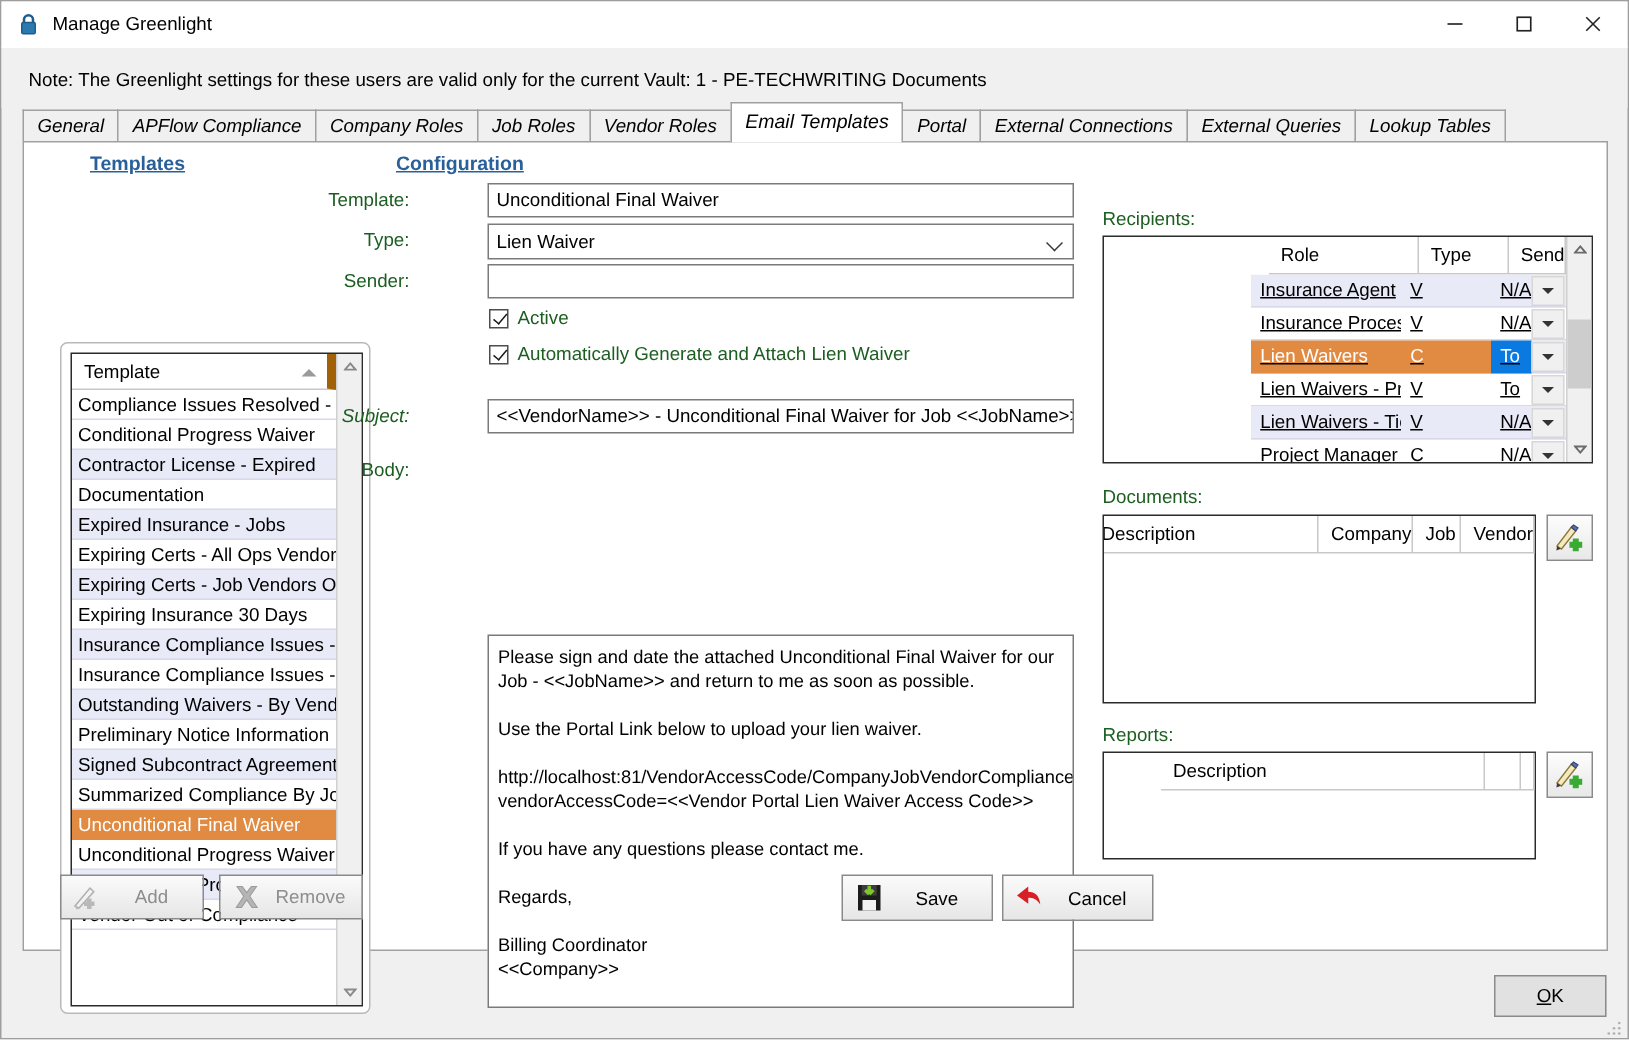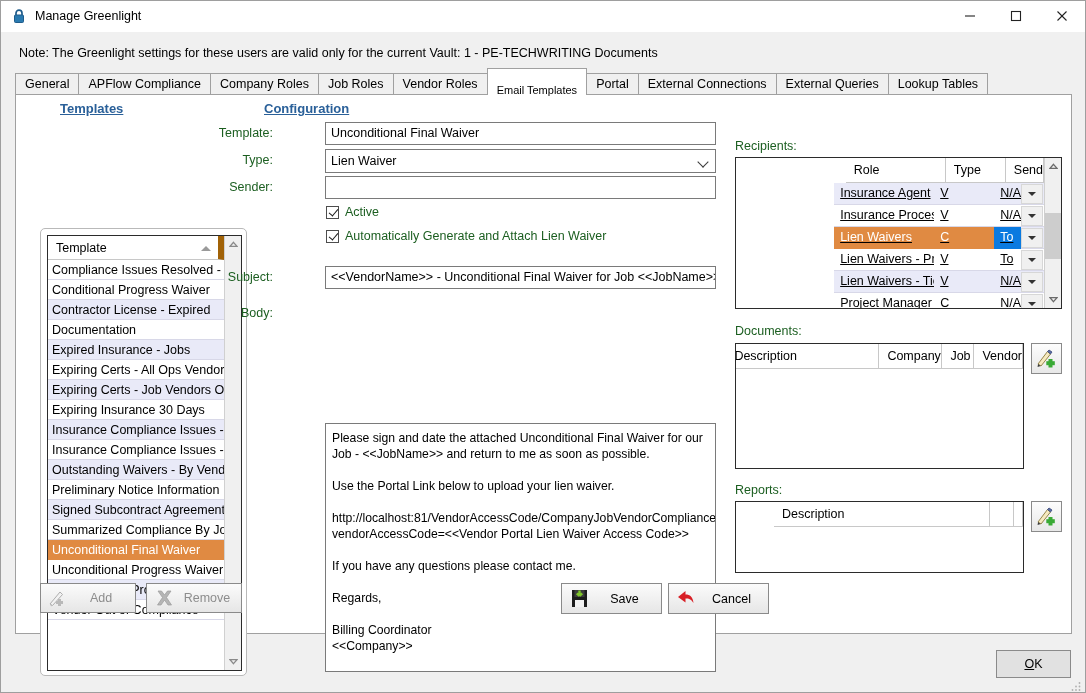--- a/index.html
+++ b/index.html
@@ -39,40 +39,40 @@
   
   .note {
     font-size: 12.5px; color: #000;
     padding: 14px 0 12px 18px;
     background: #f0f0f0;
   }
   
   .tabstrip {
     display: flex; align-items: flex-end;
     padding-left: 14px; height: 22px;
-    position: relative; z-index: 3;
+    position: relative; z-index: 3; font-style: italic;
   }
   .tab {
     font-size: 12.5px; color: #000;
     padding: 3px 9px 3px 9px;
     background: #f0f0f0;
     border: 1px solid #a0a0a0;
     border-bottom: none;
     margin-right: -1px;
     line-height: 15px;
     height: 21px;
     cursor: default;
     white-space: nowrap;
   }
   .tab.active {
     background: #ffffff;
     height: 27px;
     margin-bottom: -1px;
-    padding-top: 14px;
-    font-size: 11px;
+    padding-top: 4px;
+    font-size: 13px;
     position: relative;
     z-index: 5;
     border-color: #a0a0a0;
   }
   
   .tabpage {
     margin: 0 13px 0 14px;
     background: #ffffff;
     border: 1px solid #a0a0a0;
     flex: 1;
@@ -437,21 +437,21 @@
 
     <div class="chk-row" style="left:310px; top:110px;">
       <span class="chkbox checked"></span>
       <span>Active</span>
     </div>
     <div class="chk-row" style="left:310px; top:134px;">
       <span class="chkbox checked"></span>
       <span>Automatically Generate and Attach Lien Waiver</span>
     </div>
 
-    <div class="cfg-label" style="left:190px; top:175px; width:67px;">Subject:</div>
+    <div class="cfg-label" style="left:190px; top:175px; width:67px;font-style:italic;">Subject:</div>
     <div class="inp" style="left:309px; top:171px; width:391px;">&lt;&lt;VendorName&gt;&gt; - Unconditional Final Waiver for Job &lt;&lt;JobName&gt;&gt;</div>
 
     <div class="cfg-label" style="left:190px; top:211px; width:67px;">Body:</div>
     <div class="body-box">Please sign and date the attached Unconditional Final Waiver for our Job - &lt;&lt;JobName&gt;&gt; and return to me as soon as possible.
 
 Use the Portal Link below to upload your lien waiver.
 
 http://localhost:81/VendorAccessCode/CompanyJobVendorComplianceTreeView?vendorAccessCode=&lt;&lt;Vendor Portal Lien Waiver Access Code&gt;&gt;
 
 If you have any questions please contact me.

